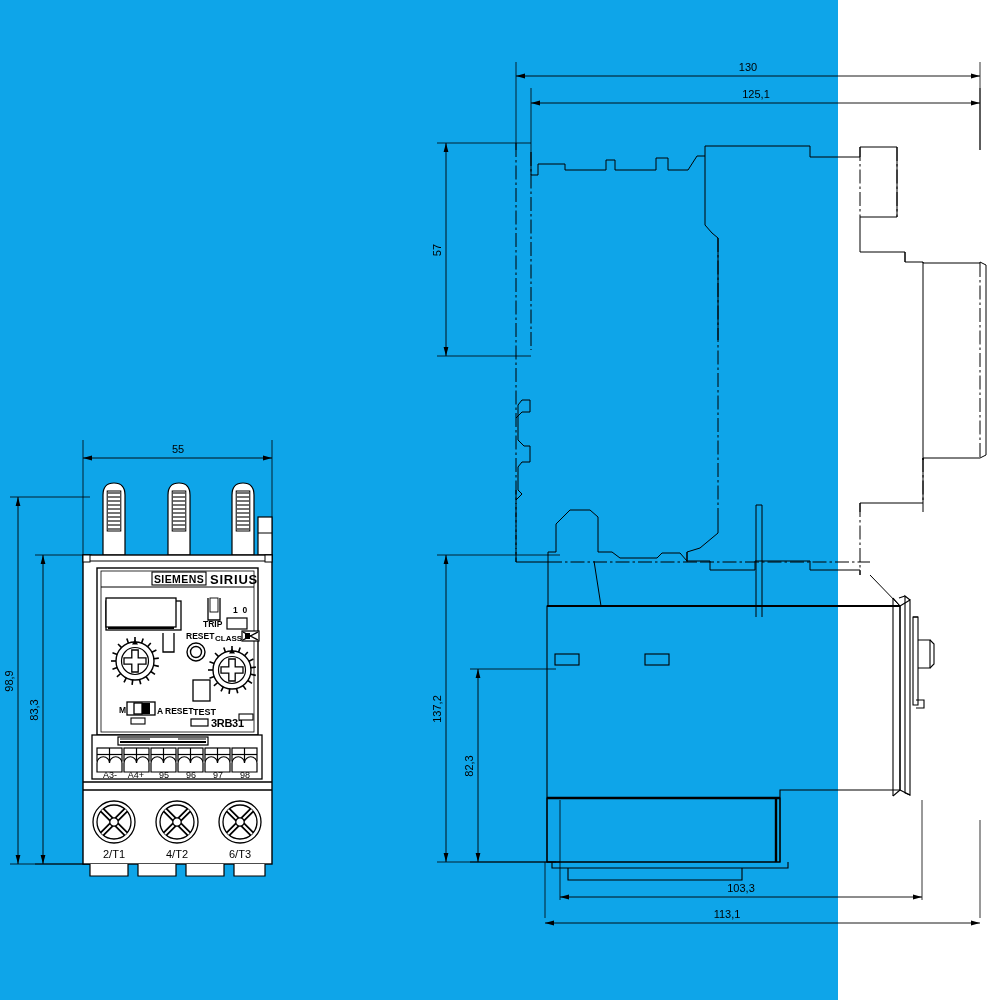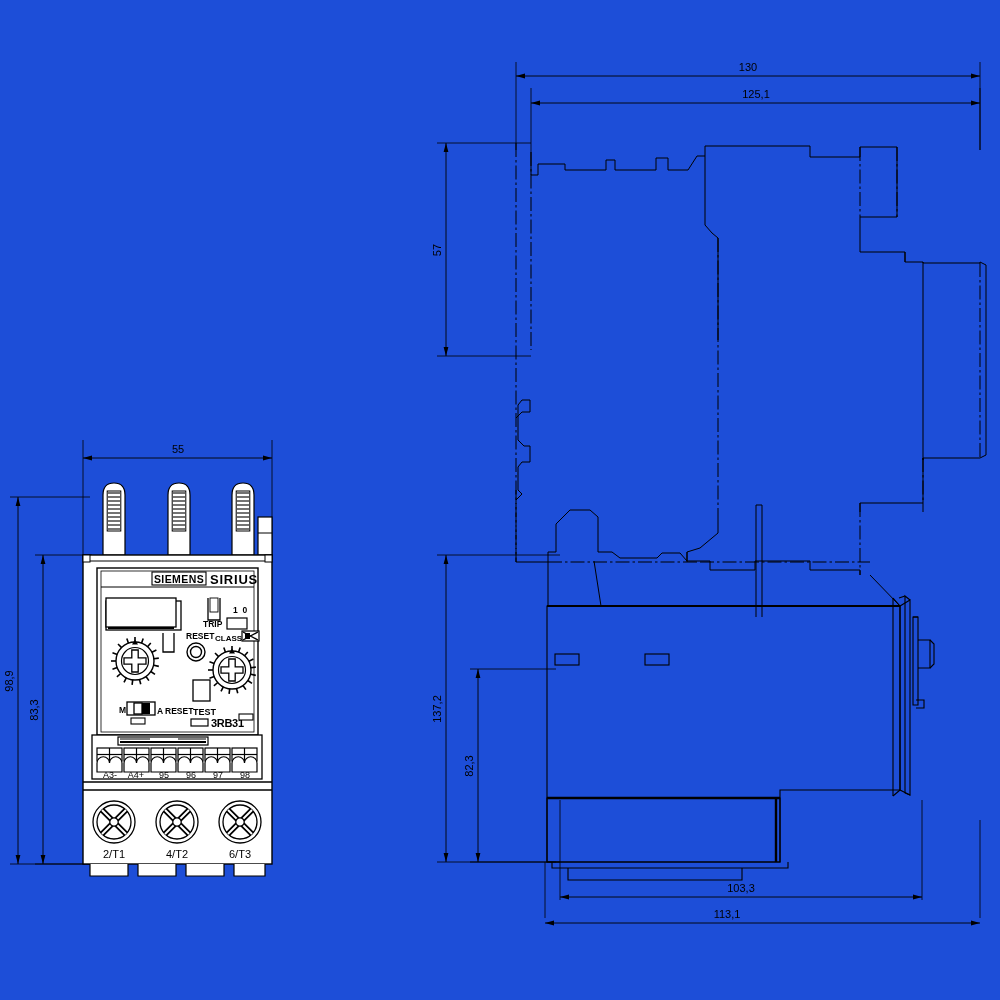--- a/index.html
+++ b/index.html
@@ -2,21 +2,21 @@
 <html><head>
 <meta charset="utf-8">
 <title>SIEMENS SIRIUS 3RB31 Dimension Drawing</title>
 <style>
   html,body{margin:0;padding:0;background:#ffffff;}
   body{
     width:1000px;height:1000px;overflow:hidden;
     font-family:"Liberation Sans", sans-serif;
     color:#000;
   }
-  #sheet{position:relative;width:1000px;height:1000px;background:#1d4ed8;}
+  #sheet{position:relative;width:838px;height:1000px;background:#0ea5e9;}
   svg{display:block;}
   .dimtxt{font-family:"Liberation Sans", sans-serif;font-size:11px;fill:#000;}
   .lbl{font-family:"Liberation Sans", sans-serif;fill:#000;}
 </style>
 </head>
 <body>
 
 <div id="sheet">
 
 <svg width="1000" height="1000" viewBox="0 0 1000 1000">

